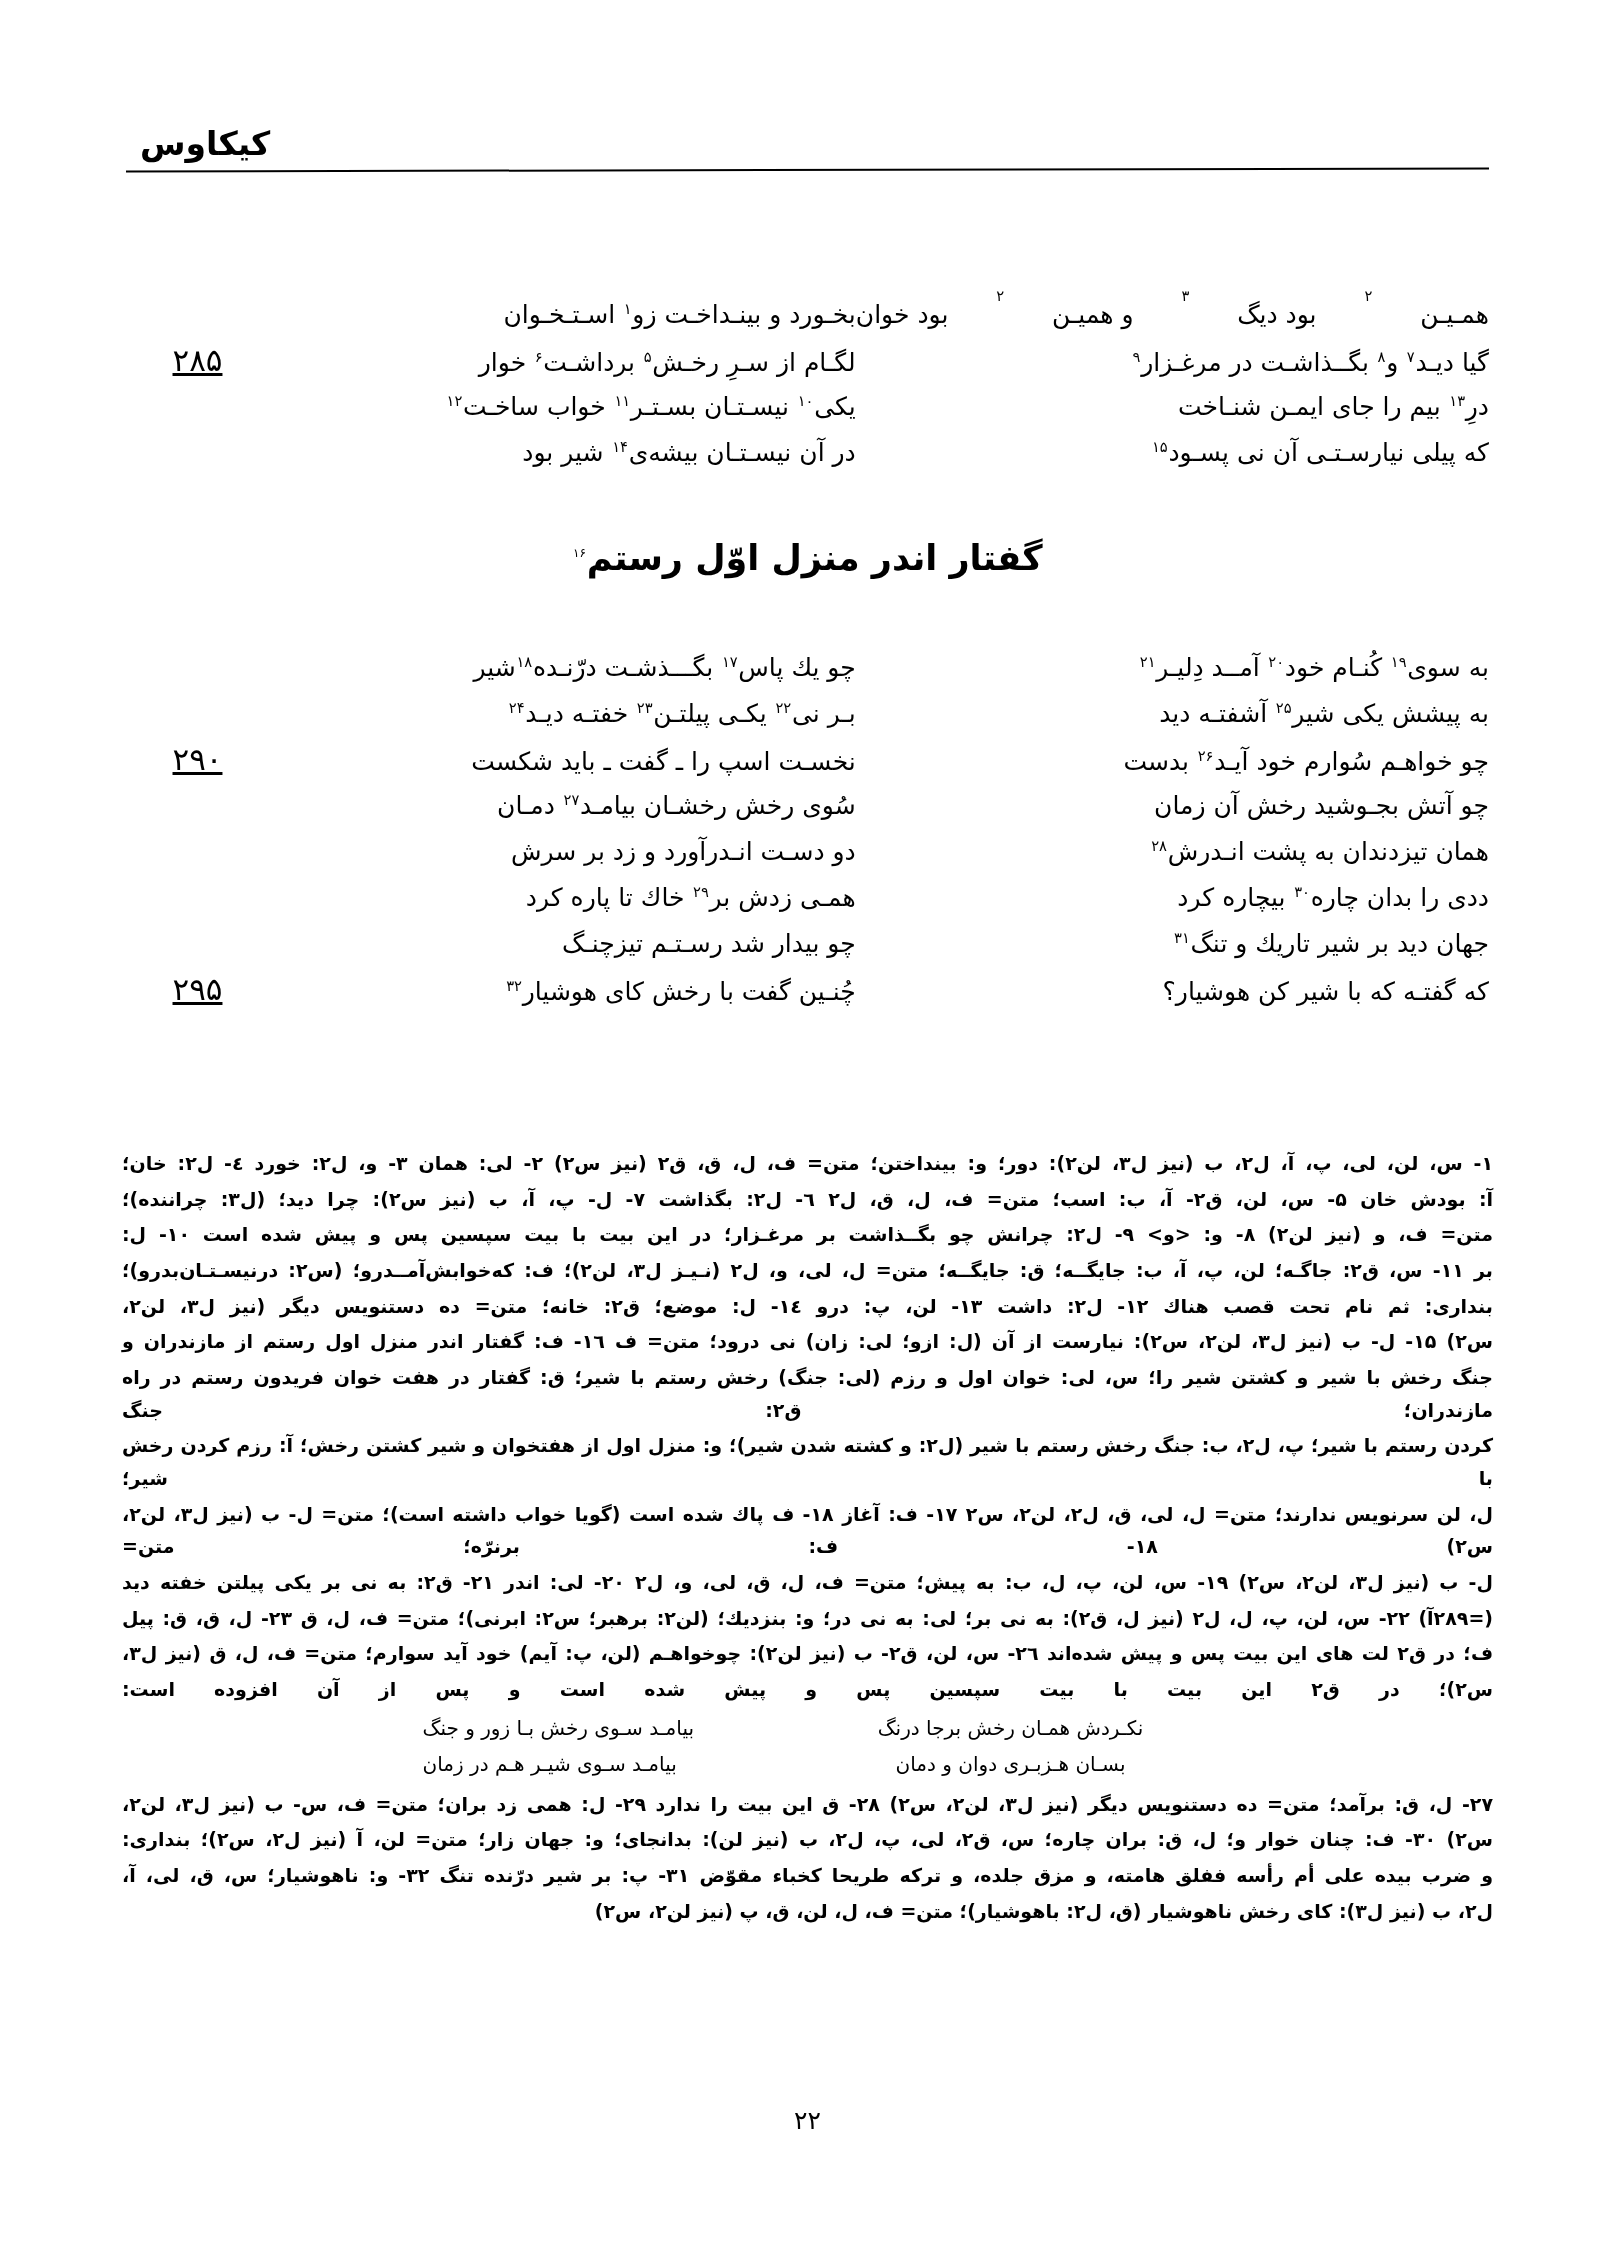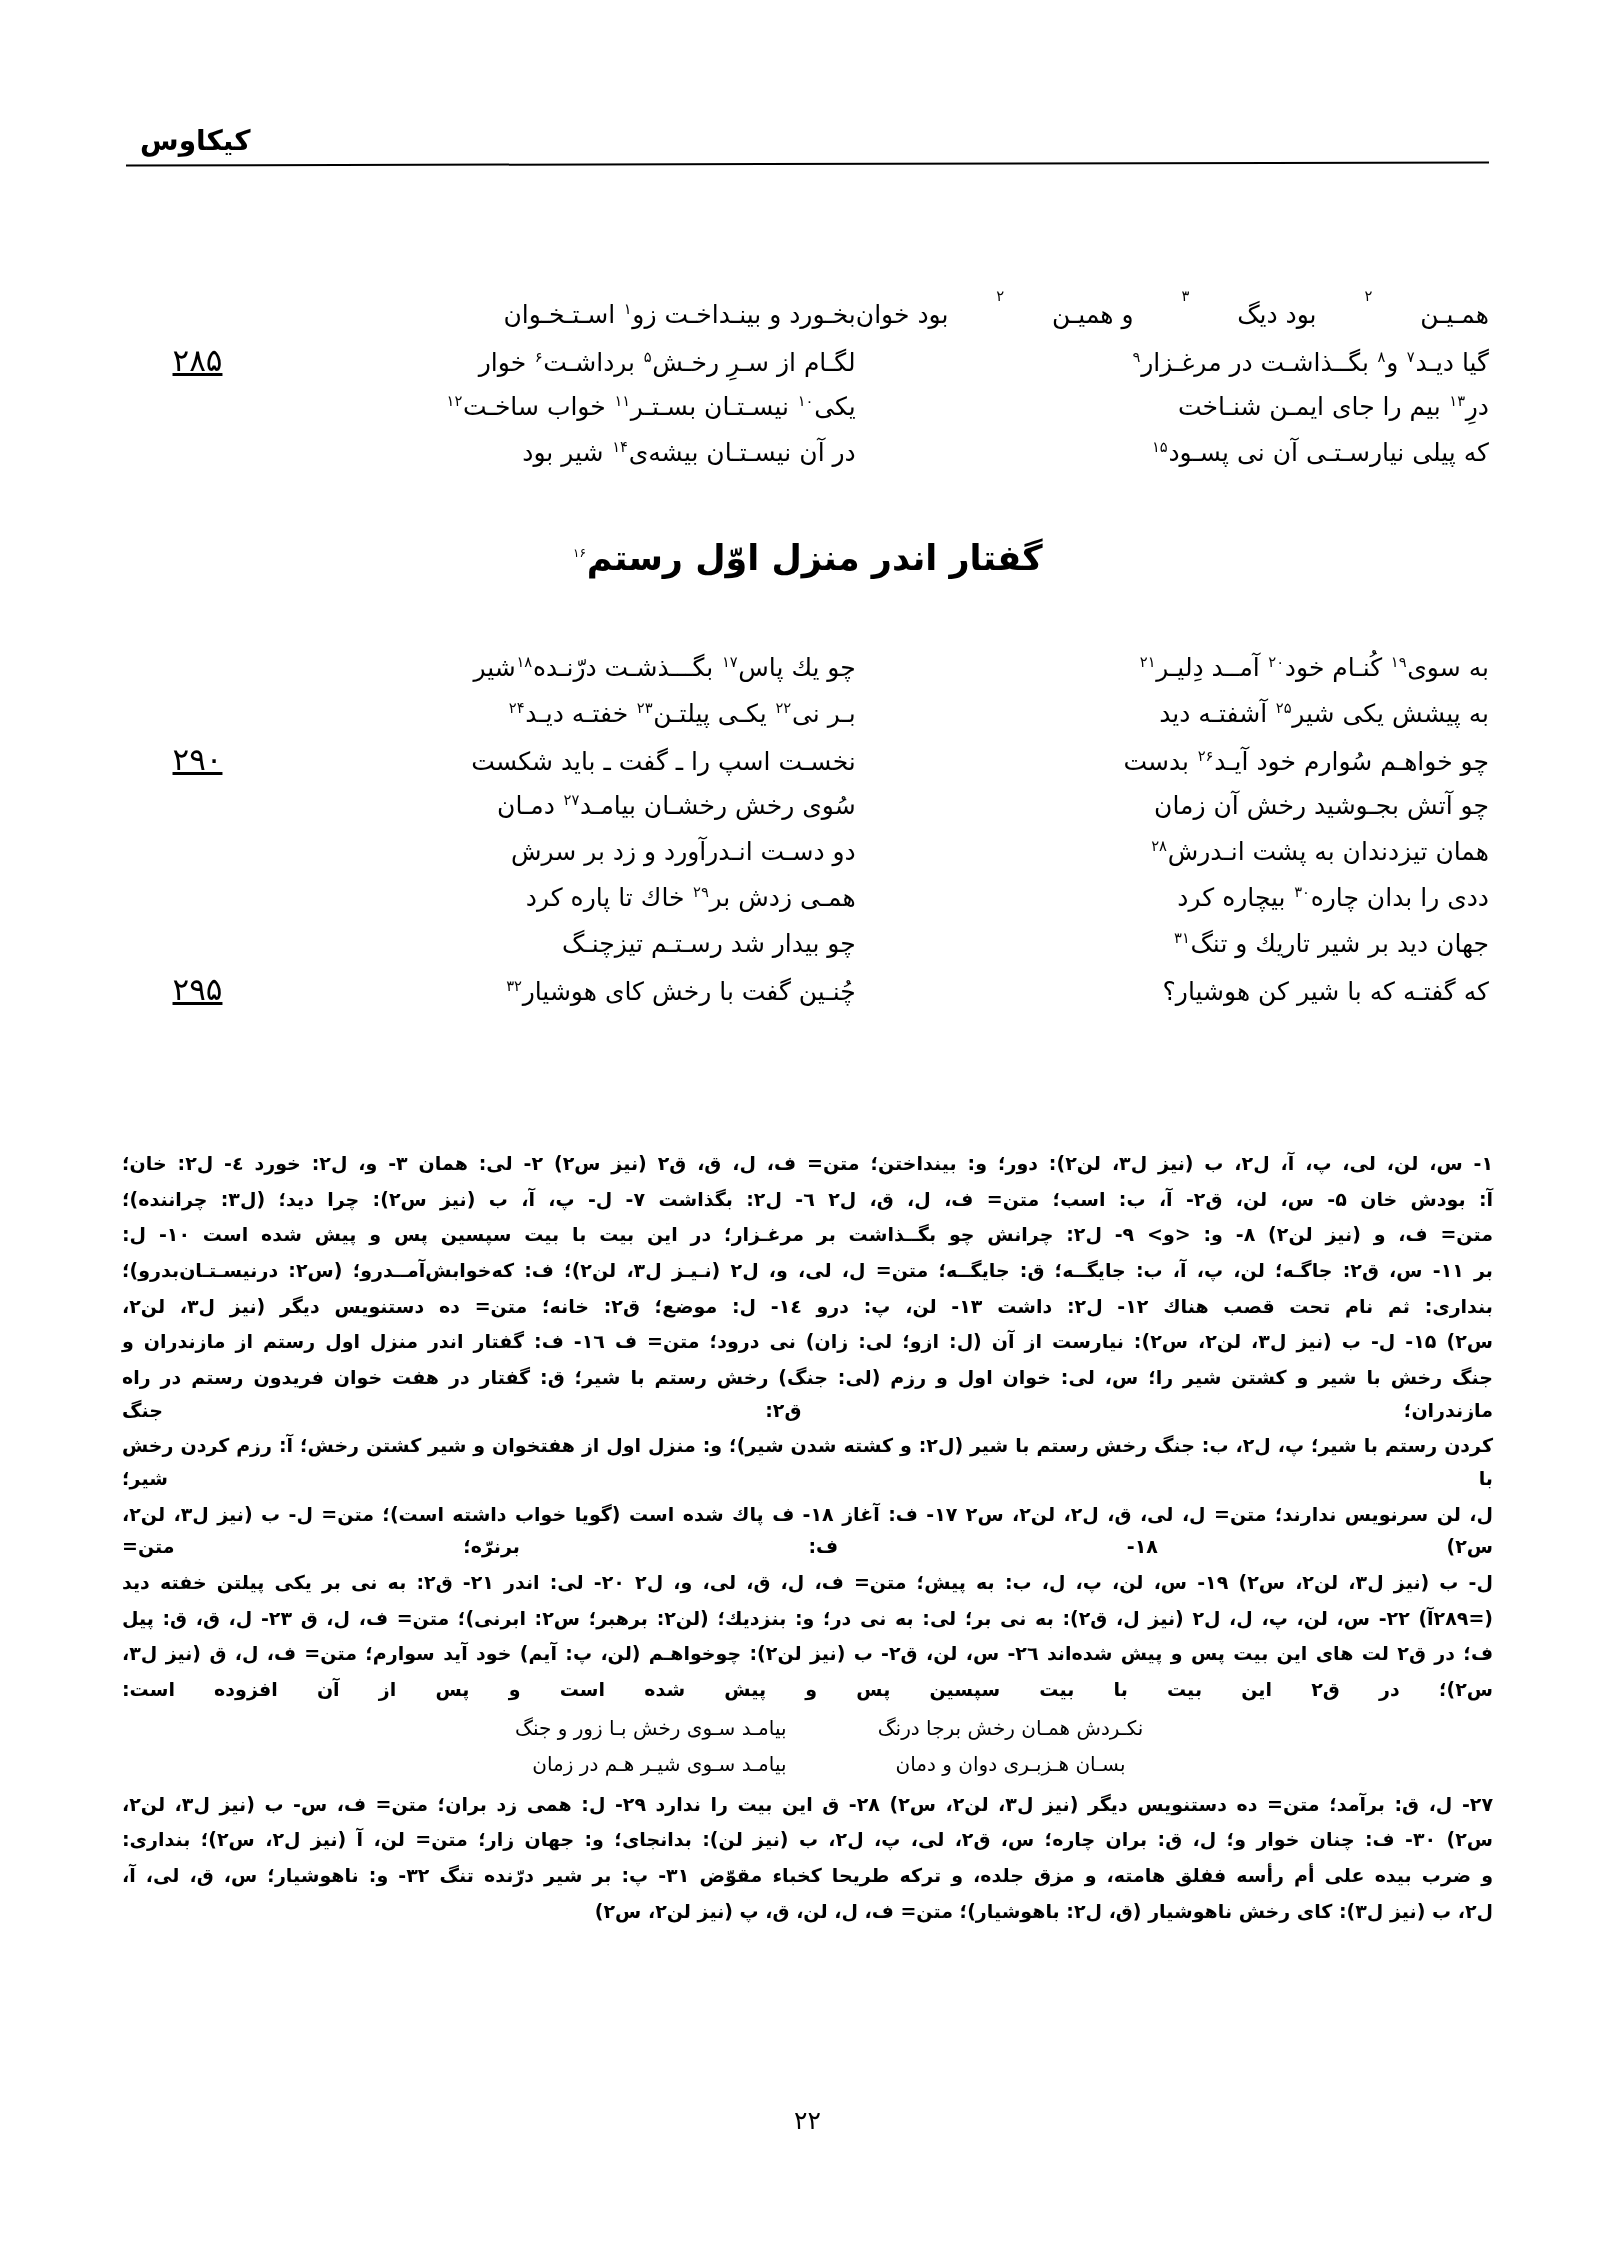--- a/index.html
+++ b/index.html
@@ -22,21 +22,21 @@
 
   
   .runhead-wrap {
     position: absolute;
     top: 124px;
     right: 127px;
     left: 127px;
   }
   .runhead {
     text-align: left;
-    font-size: 28px;
+    font-size: 33px;
     font-weight: 700;
     letter-spacing: 0.3px;
     padding-left: 14px;
     padding-bottom: 4.2px;
     direction: rtl;
   }
   .runhead-rule {
     height: 2.1px;
     background: #000;
     width: 100%;
@@ -135,21 +135,21 @@
     font-weight: 400;
   }
   .inset .row {
     display: flex;
     justify-content: center;
     gap: 42px;
     font-size: 20px;
     line-height: 1.8;
   }
   .inset .row span { white-space: nowrap; }
-  .inset .row .a { width: 364px; text-align: right; }
+  .inset .row .a { width: 364px; text-align: left; }
   .inset .row .b { width: 364px; text-align: center; }
 
   
   .folio {
     position: absolute;
     top: 2106px;
     left: 0;
     right: 0;
     text-align: center;
     font-size: 25px;

